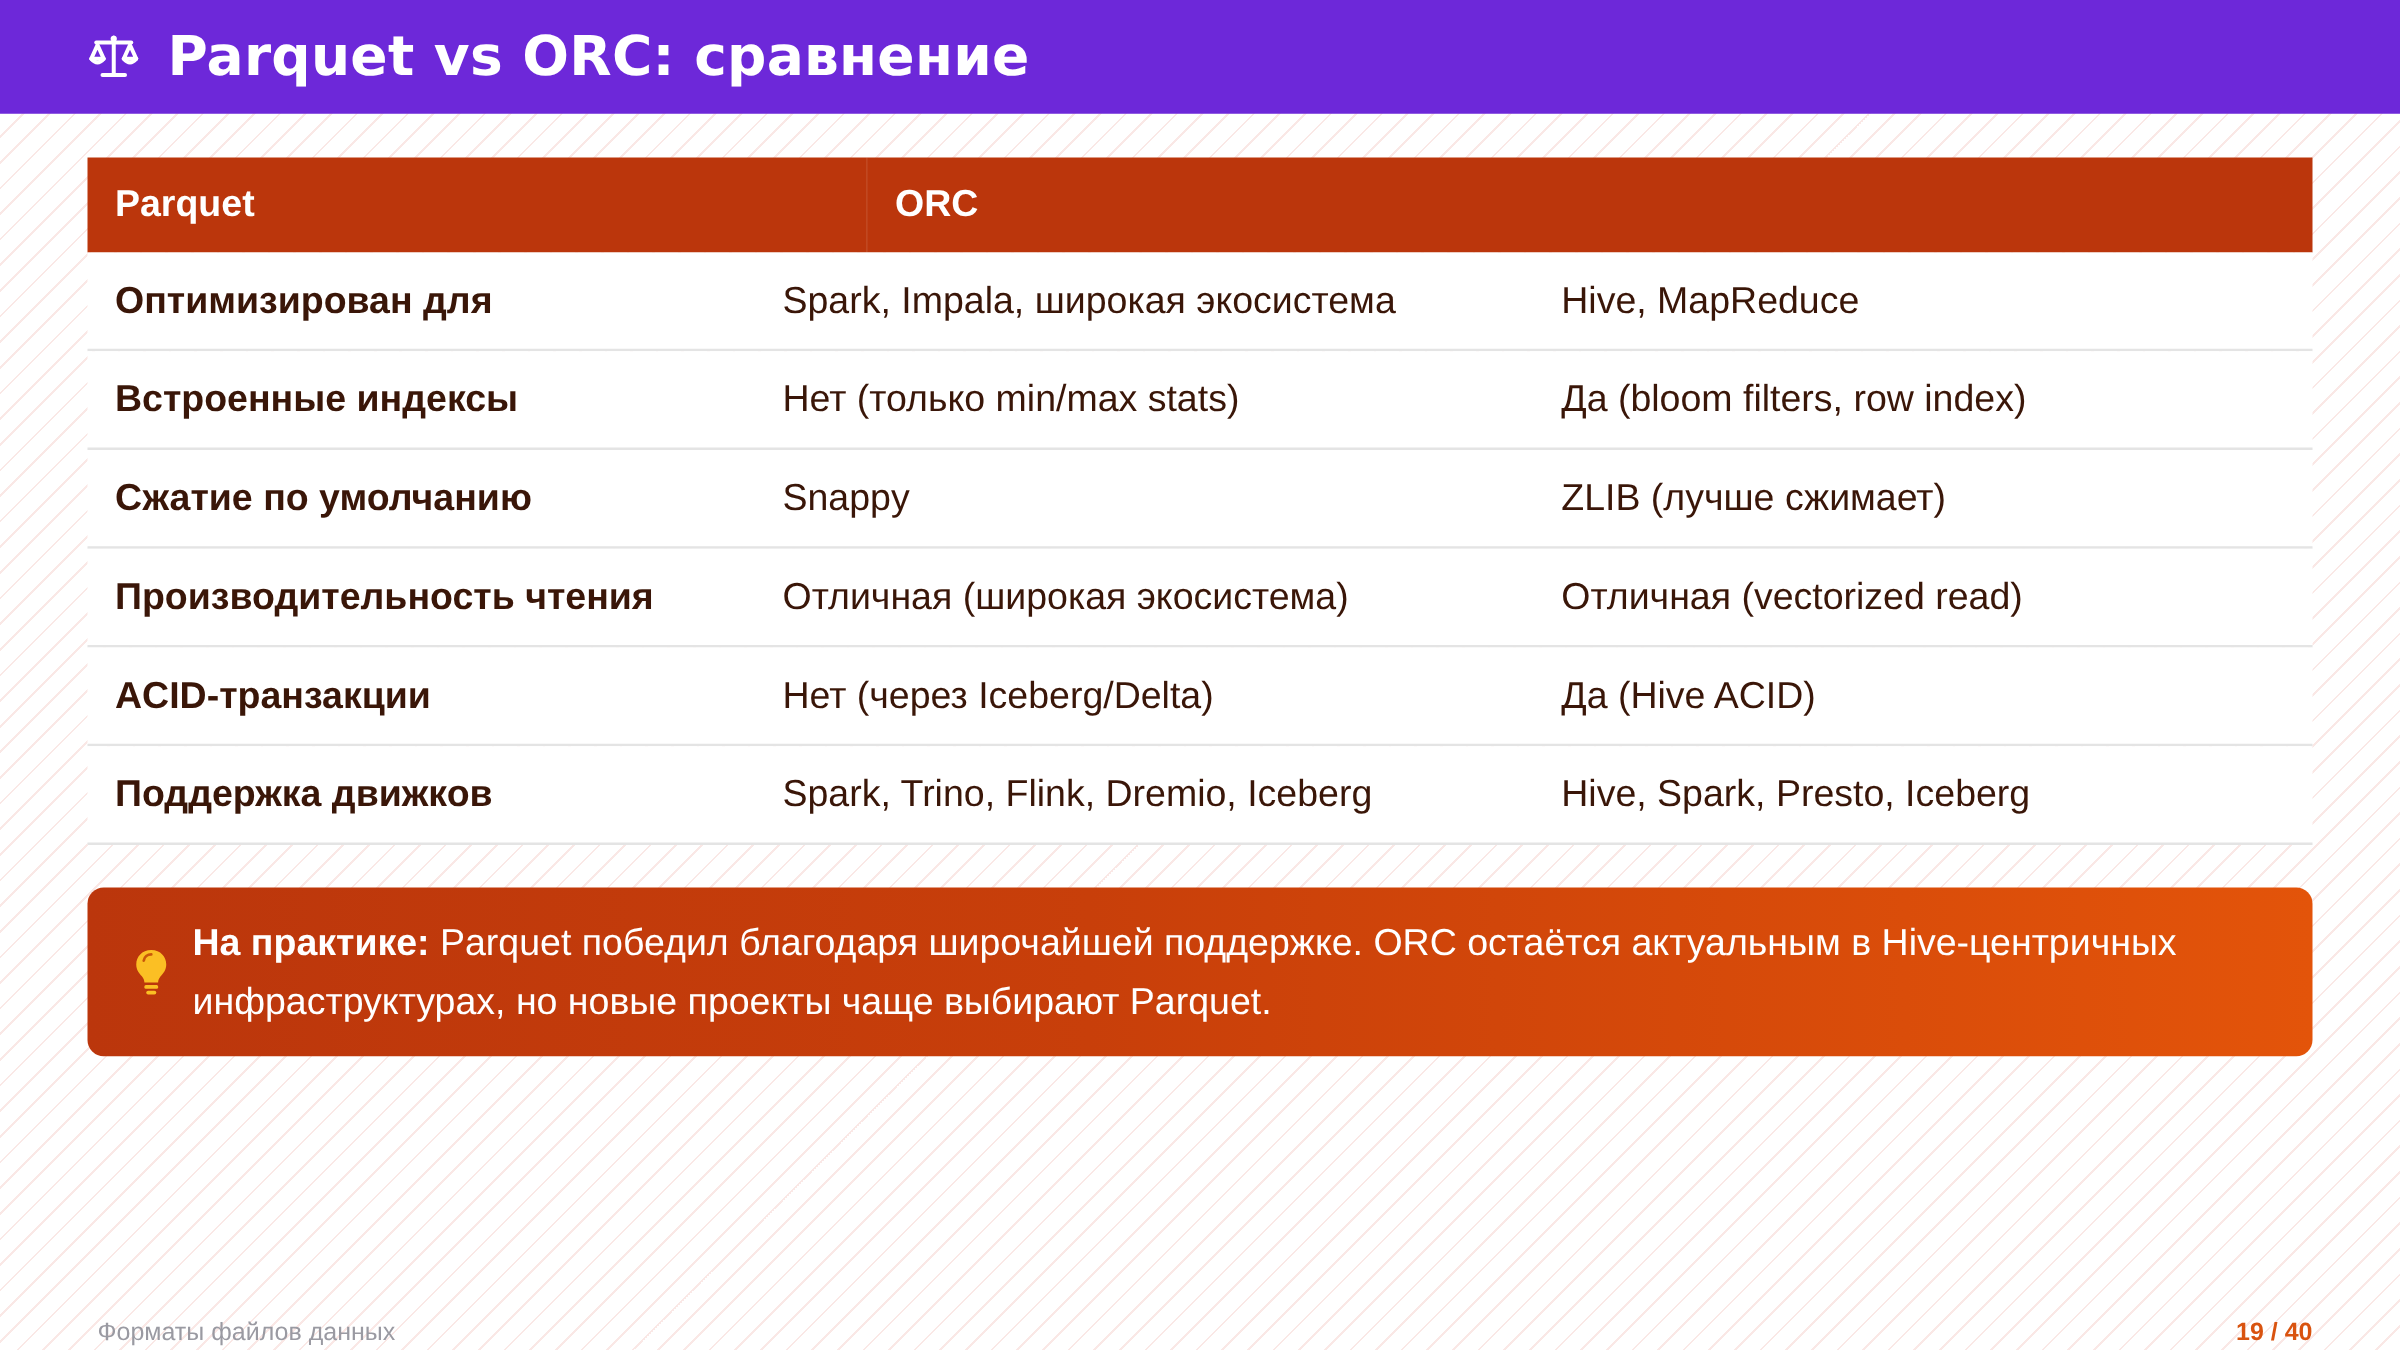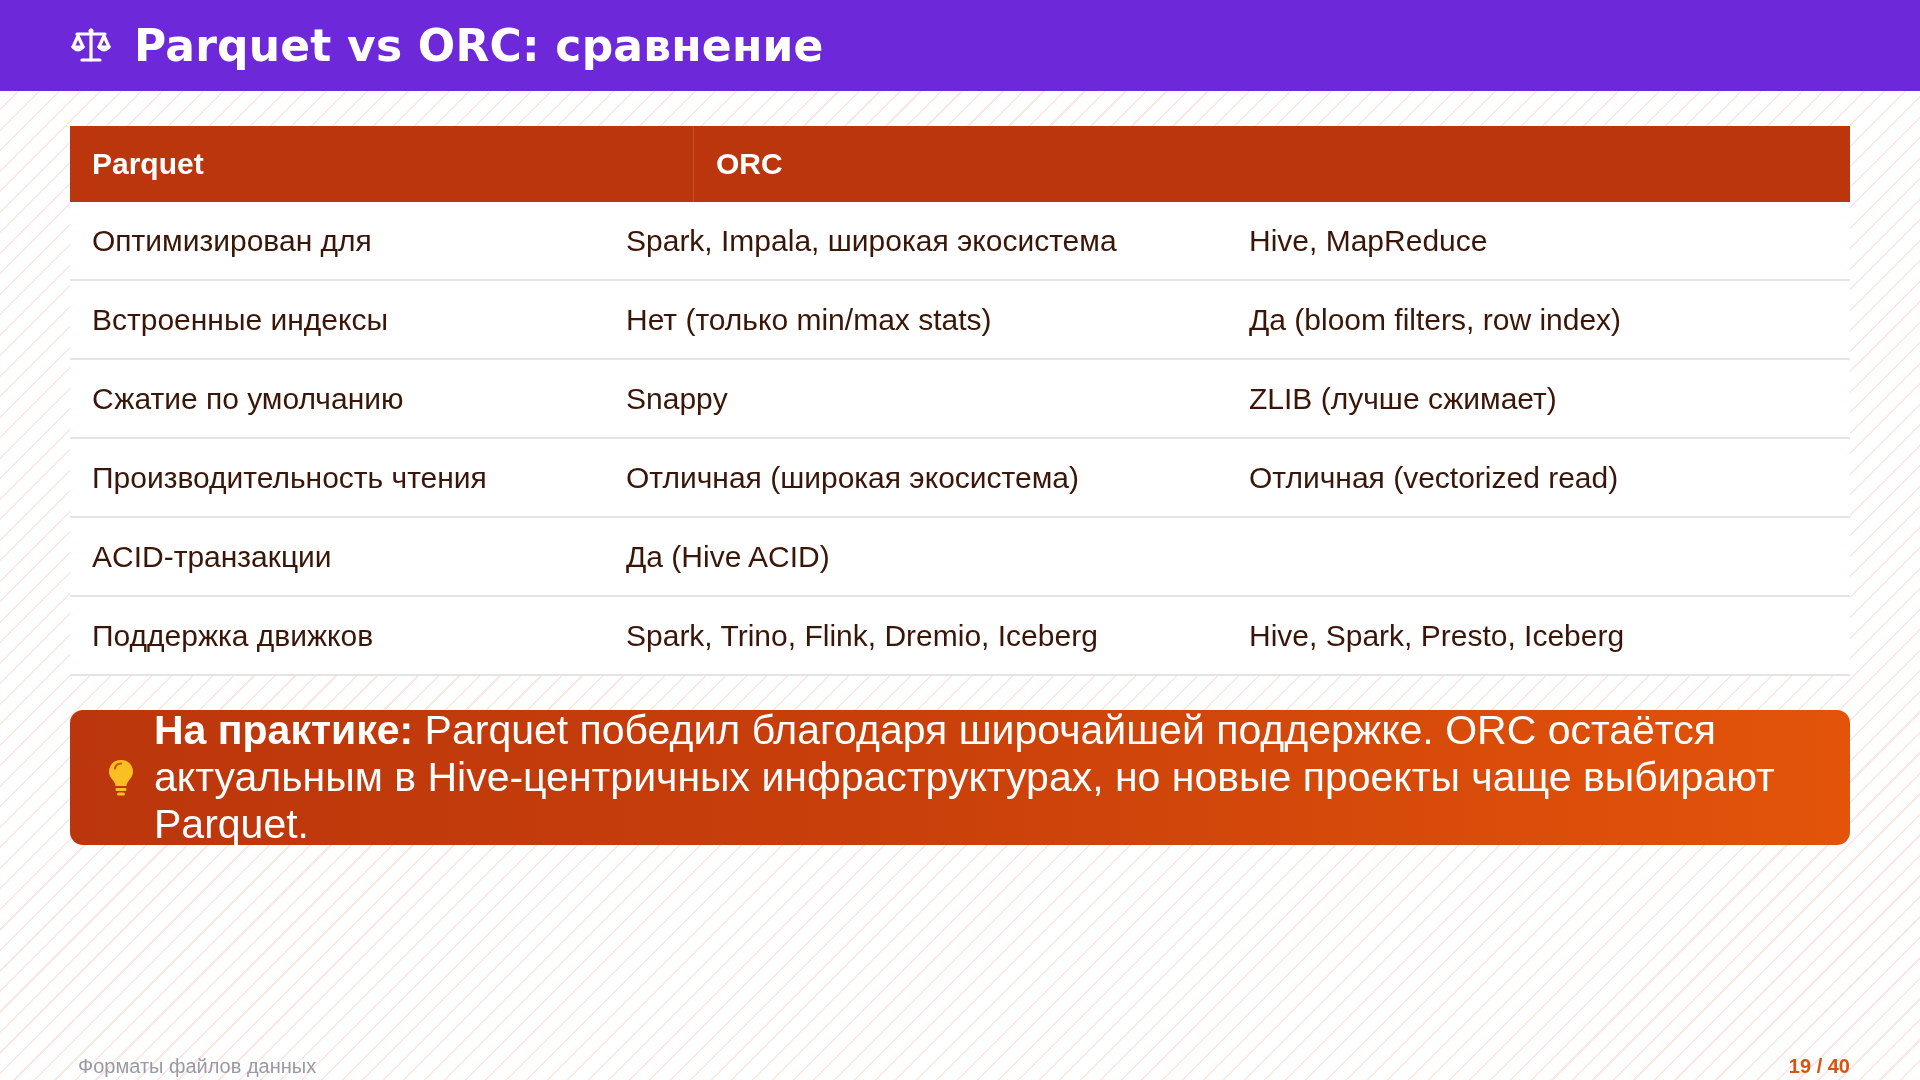--- a/index.html
+++ b/index.html
@@ -44,31 +44,31 @@
     .c2 { width: 623px; }
     .c3 { width: 623px; }
     .tr {
       display: flex; height: 79px; background: #ffffff;
       border-bottom: 2px solid #e4e4e4;
     }
     .tr .td {
       display: flex; align-items: center; padding-left: 22px;
       font-size: 30px; color: #3a1608;
     }
-    .tr .td.label { font-weight: normal; }
+    .tr .td.label { font-weight: bold; }
     .callout {
       position: absolute; left: 70px; top: 710px; width: 1780px; height: 135px;
       border-radius: 13px;
       background: linear-gradient(90deg, #bb360c 0%, #c83f0a 45%, #e3540a 100%);
       display: flex; align-items: center;
       padding-left: 36px; padding-right: 40px;
     }
     .callout .bulb { width: 30px; height: 40px; margin-right: 18px; flex-shrink: 0; display: flex; align-items: center; justify-content: center; }
     .callout .text {
-      color: #ffffff; font-size: 41px; line-height: 47px;
+      color: #ffffff; font-size: 30px; line-height: 47px;
     }
     .callout .text .lead { font-weight: bold; }
     .footer-left {
       position: absolute; left: 78px; top: 1055px;
       font-size: 20px; color: #9a9aa2;
     }
     .footer-right {
       position: absolute; right: 70px; top: 1055px;
       font-size: 20px; color: #d9530f; font-weight: bold;
     }
@@ -113,20 +113,21 @@
     <div class="td c2">Snappy</div>
     <div class="td c3">ZLIB (лучше сжимает)</div>
   </div>
   <div class="tr">
     <div class="td c1 label">Производительность чтения</div>
     <div class="td c2">Отличная (широкая экосистема)</div>
     <div class="td c3">Отличная (vectorized read)</div>
   </div>
   <div class="tr">
     <div class="td c1 label">ACID-транзакции</div>
+    <div class="td c2">Нет (через Iceberg/Delta)</div>
     <div class="td c3">Да (Hive ACID)</div>
   </div>
   <div class="tr">
     <div class="td c1 label">Поддержка движков</div>
     <div class="td c2">Spark, Trino, Flink, Dremio, Iceberg</div>
     <div class="td c3">Hive, Spark, Presto, Iceberg</div>
   </div>
 </div>
 
 <div class="callout">

